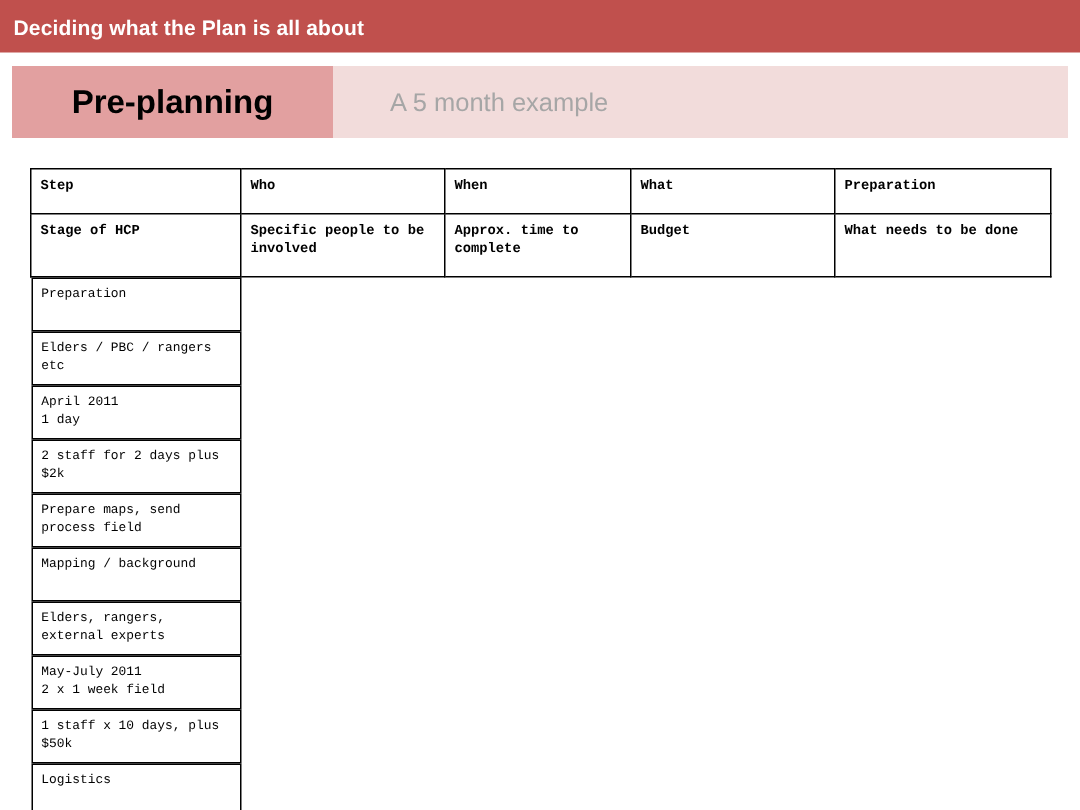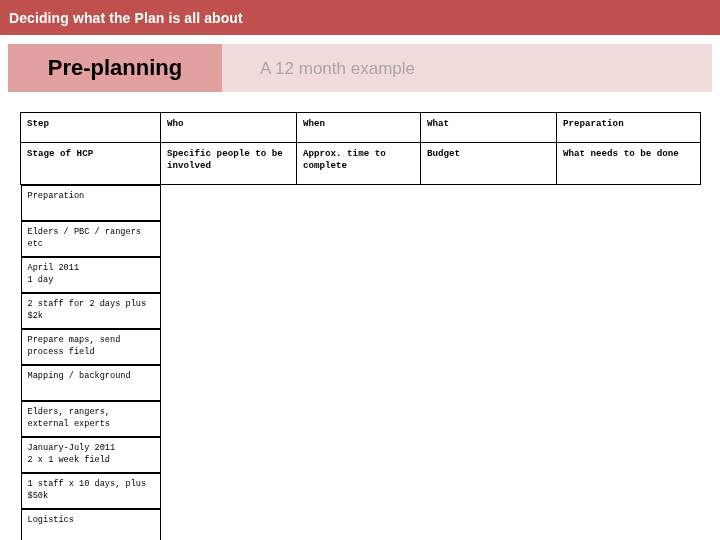--- a/index.html
+++ b/index.html
@@ -148,21 +148,21 @@
 
   <div class="title-bar">
     <span class="title-text">Deciding what the Plan is all about</span>
   </div>
 
   <div class="subhead-band">
     <div class="subhead-chip">
       <span class="chip-text">Pre-planning</span>
     </div>
     <div class="subhead-rest">
-      <span class="sub-text">A 12 month example</span>
+      <span class="sub-text">A 5 month example</span>
     </div>
   </div>
 
   <table class="plan-table">
     <colgroup>
       <col class="col-step">
         <col class="col-who">
         <col class="col-when">
       <col class="col-cost">
         <col class="col-prep">
@@ -187,21 +187,21 @@
         <td class="cell-line">Preparation</td>
         <td class="cell-line">Elders / PBC / rangers etc</td>
         <td class="cell-line">April 2011
 1 day</td>
         <td class="cell-line">2 staff for 2 days plus $2k</td>
         <td class="cell-line">Prepare maps, send process field</td>
       </tr>
       <tr class="body-row">
         <td class="cell-line">Mapping / background</td>
         <td class="cell-line">Elders, rangers, external experts</td>
-        <td class="cell-line">January-July 2011
+        <td class="cell-line">May-July 2011
 2 x 1 week field</td>
         <td class="cell-line">1 staff x 10 days, plus $50k</td>
         <td class="cell-line">Logistics</td>
       </tr>
 
     </tbody>
   </table>
 
 
 </div>

